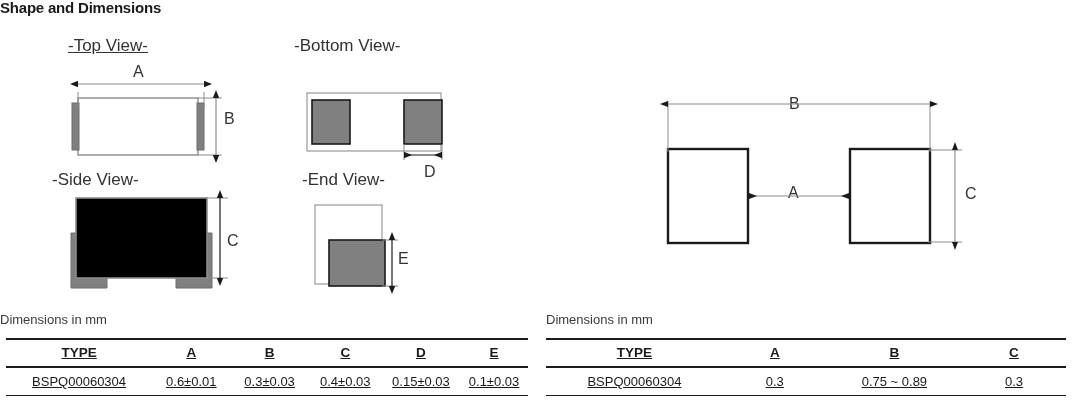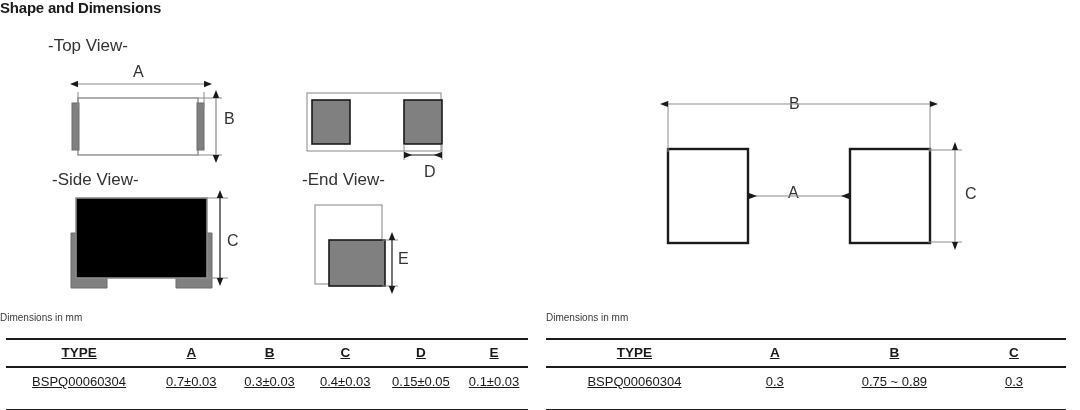--- a/index.html
+++ b/index.html
@@ -40,56 +40,57 @@
     font-weight:400;
     color:#333333;
     white-space:nowrap;
   }
 
   svg{position:absolute;left:0;top:0;overflow:visible;}
 
   
   .dims-note{
     position:absolute;
-    font-size:10px;
+    font-size:13px;
     color:#3a3a3a;
     white-space:nowrap;
   }
   table.dim-table{
     position:absolute;
     border-collapse:collapse;
     font-size:13px;
     color:#1a1a1a;
     text-decoration:underline;
   }
   table.dim-table th{
     font-weight:bold;
     font-size:13.5px;
     padding:5px 0 6px 0;
     text-align:center;
     border-top:2.6px solid #1a1a1a;
     border-bottom:2.6px solid #1a1a1a;
     white-space:nowrap;
   }
   table.dim-table td{
-    padding:6px 0 20px 0;
+    padding:6px 0 6px 0;
     text-align:center;
     border-bottom:1.6px solid #1a1a1a;
     white-space:nowrap;
     font-size:13px;
   }
 </style>
 </head>
 <body>
 
 <div class="panel" id="left-panel">
 
   <div class="section-title">Shape and Dimensions</div>
 
-  <div class="view-label" style="left:48px;top:36px;">-Top View-</div>
+  <div class="view-label" style="left:68px;top:36px;text-decoration:underline;">-Top View-</div>
+  <div class="view-label" style="left:294px;top:36px;">-Bottom View-</div>
   <div class="view-label" style="left:52px;top:170px;">-Side View-</div>
   <div class="view-label" style="left:302px;top:170px;">-End View-</div>
 
   <div class="dim-letter" style="left:133px;top:63px;">A</div>
   <div class="dim-letter" style="left:224px;top:110px;">B</div>
   <div class="dim-letter" style="left:227px;top:232px;">C</div>
   <div class="dim-letter" style="left:424px;top:163px;">D</div>
   <div class="dim-letter" style="left:398px;top:250px;">E</div>
 
   <svg width="540" height="410">
@@ -166,24 +167,24 @@
           <th style="width: 15%;">A</th>
           <th style="width: 15%;">B</th>
           <th style="width: 14%;">C</th>
           <th style="width: 15%;">D</th>
           <th style="width: 13%;">E</th>
         </tr>
       </thead>
     <tbody>
         <tr>
           <td>BSPQ00060304</td>
-          <td>0.7±0.03</td>
+          <td>0.6±0.01</td>
           <td>0.3±0.03</td>
           <td>0.4±0.03</td>
-          <td>0.15±0.05</td>
+          <td>0.15±0.03</td>
           <td>0.1±0.03</td>
         </tr>
       </tbody>
   </table>
 </div>
 
 <div class="panel" id="right-panel">
 
 
   <div class="dim-letter" style="left:249px;top:95px;">B</div>

